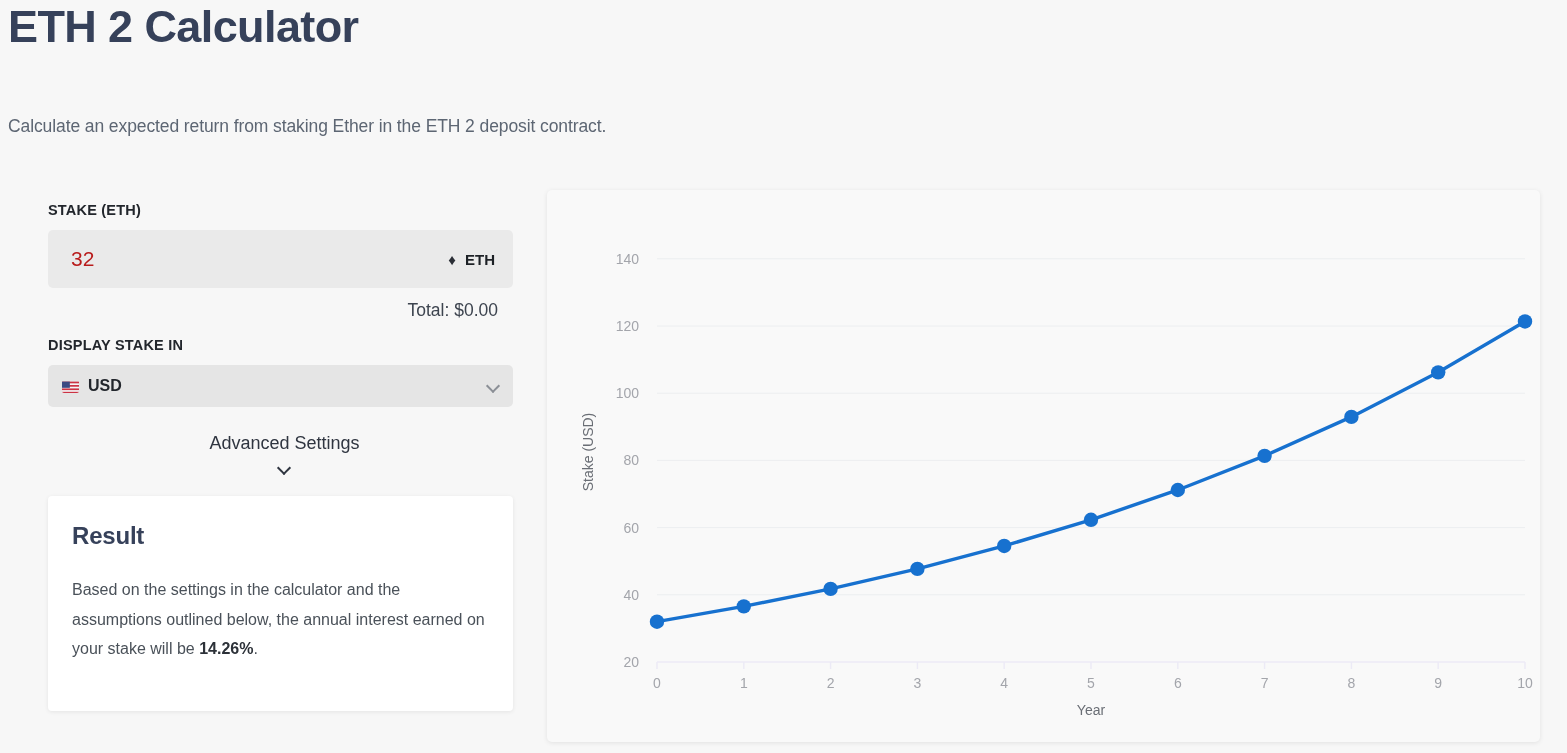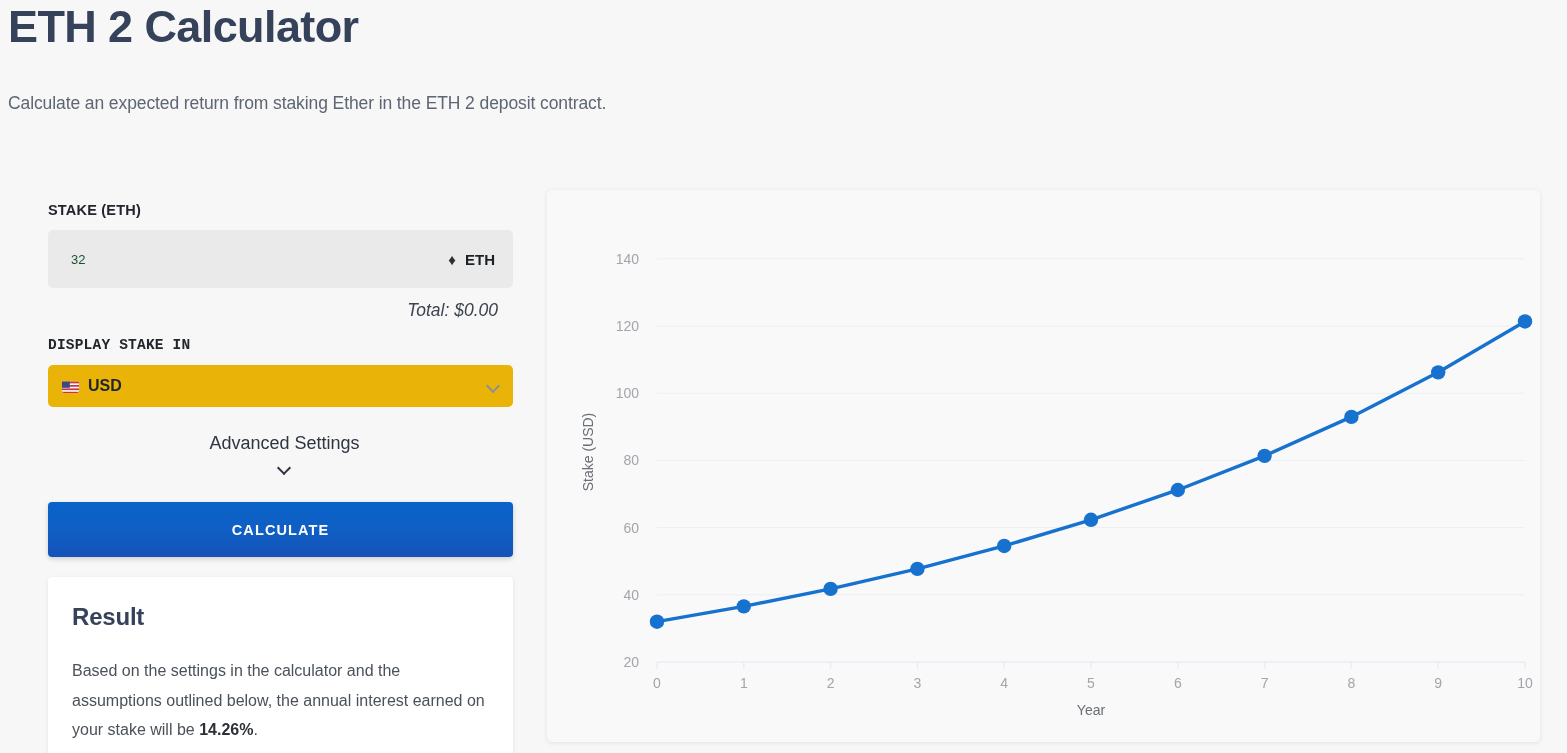--- a/index.html
+++ b/index.html
@@ -25,21 +25,21 @@
     font-weight: bold;
     color: #36415a;
     letter-spacing: -0.6px;
     line-height: 1.1;
     padding-top: 2px;
   }
 
   #page-subtitle {
     font-size: 17.5px;
     color: #5d6673;
-    margin-top: 40px;
+    margin-top: 63px;
     line-height: 1.3;
     letter-spacing: -0.1px;
   }
 
   
   #content-area {
     position: absolute;
     top: 190px;
     left: 0;
     right: 0;
@@ -71,53 +71,52 @@
     height: 58px;
     background: #eaeaea;
     border-radius: 5px;
     display: flex;
     align-items: center;
     padding: 0 18px 0 23px;
   }
 
   #stake-value {
     flex: 1;
-    font-size: 13px;
-    color: #14532d;
+    font-size: 21px;
+    color: #b91c1c;
   }
 
   .suffix-group {
     display: flex;
     align-items: center;
     gap: 9px;
     font-size: 15px;
     font-weight: bold;
     color: #1d2126;
   }
 
   .eth-glyph {
     font-size: 15px;
     color: #2b2f36;
     line-height: 1;
   }
 
   #stake-total {
     text-align: right;
-    font-style: italic;
     font-size: 17.5px;
     color: #3d444f;
     padding: 12px 23px 0 0;
   }
 
-  #currency-label { padding-top: 16px; font-family: Liberation Mono, monospace; }
+  #currency-label { padding-top: 16px; }
 
   #currency-select {
     margin: 12px 8px 0 8px;
     height: 42px;
-    background: #eab308;
+    background: #e5e5e5;
     border-radius: 5px;
     display: flex;
     align-items: center;
     padding: 0 14px 0 14px;
   }
 
   .flag-icon {
     width: 17px;
     height: 13px;
     border-radius: 2px;
@@ -269,21 +268,20 @@
       </span>
       <span id="currency-value">USD</span>
       <span class="chevron"></span>
     </div>
 
     <div id="advanced-settings">
       <span>Advanced Settings</span>
       <span class="chevron-dark"></span>
     </div>
 
-    <button id="calculate-button">CALCULATE</button>
 
     <div id="result-card">
       <div id="result-heading">Result</div>
       <p id="result-text">
         <span>Based on the settings in the calculator and the assumptions outlined below, the annual interest earned on your stake will be </span><b>14.26%</b><span>.</span>
       </p>
     </div>
   </div>
 
   <div id="chart-card">

